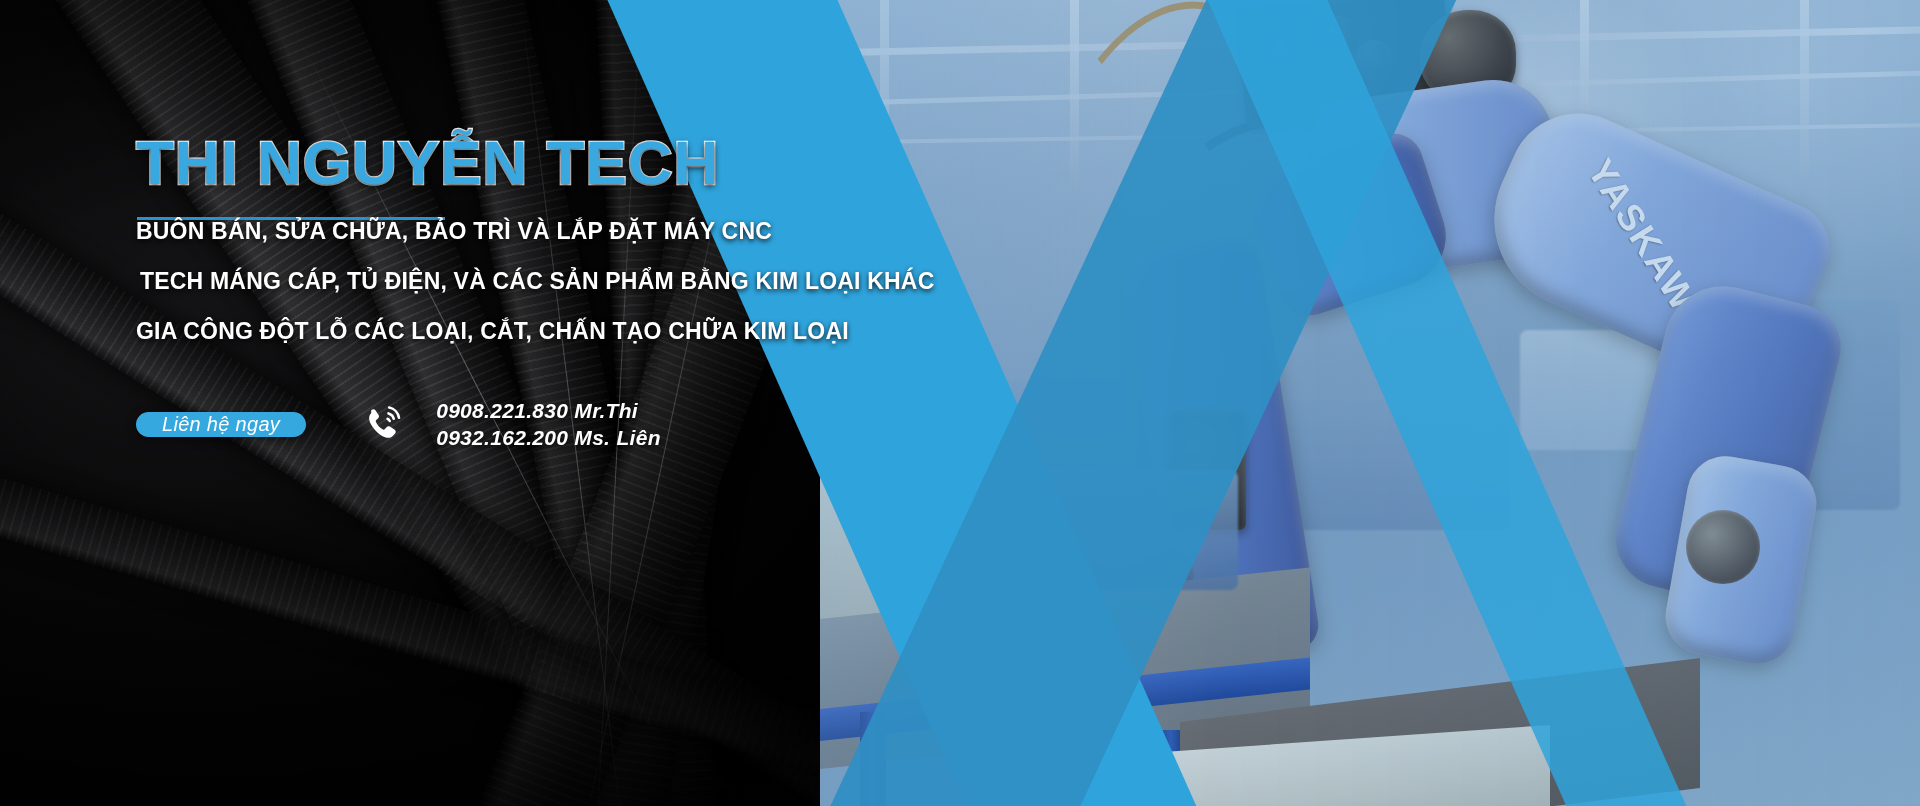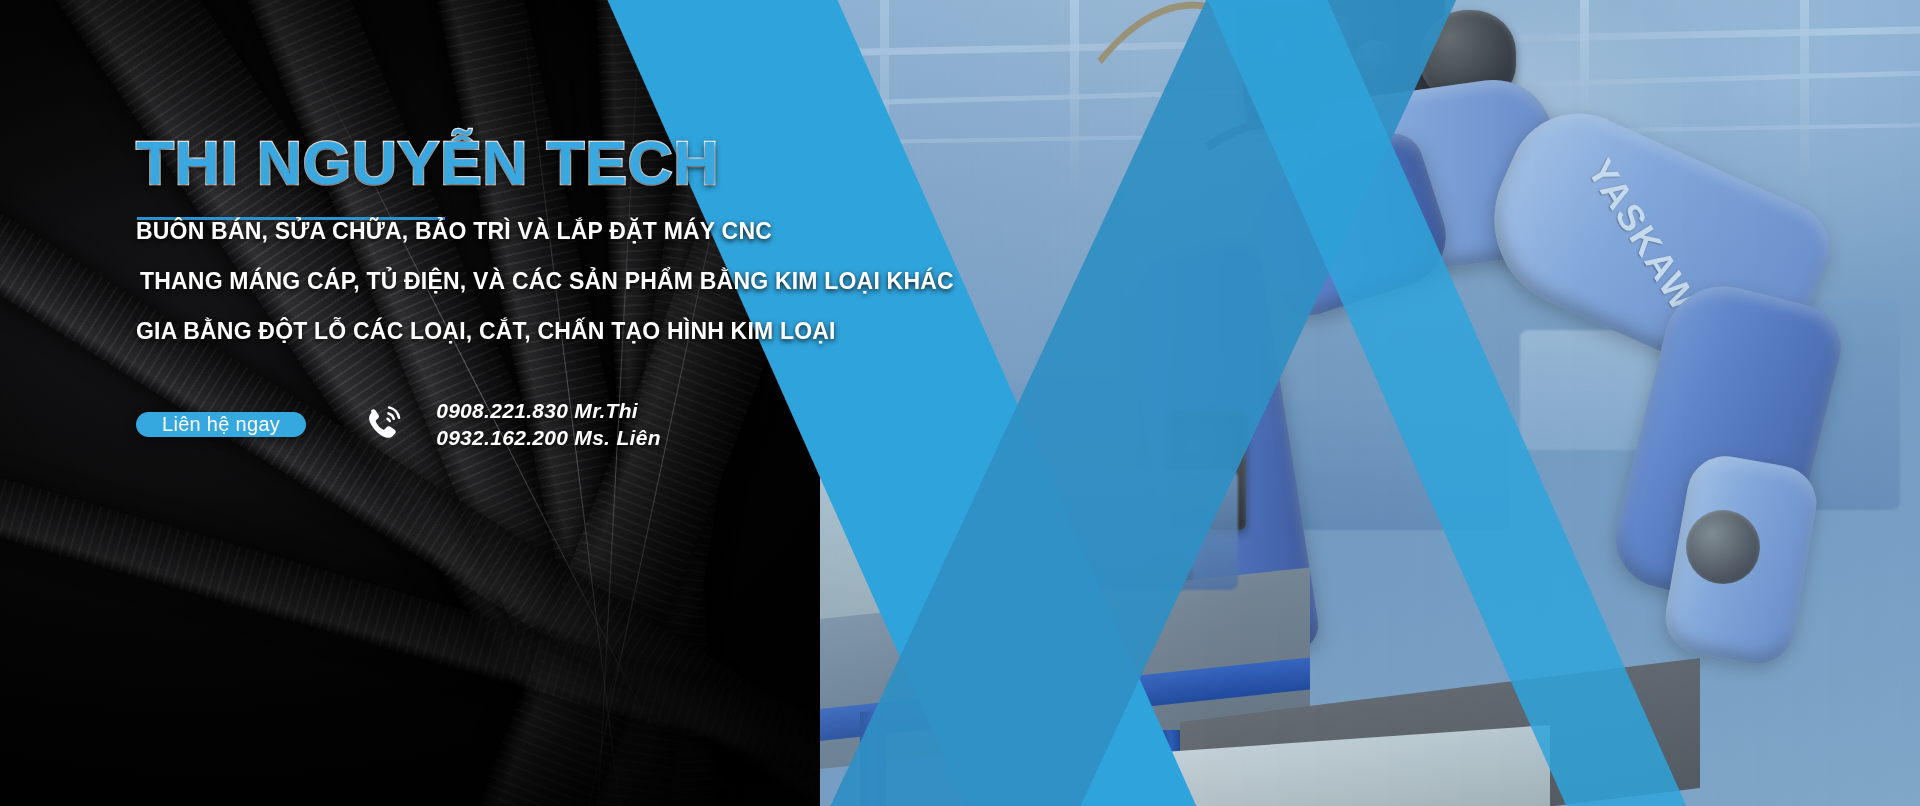--- a/index.html
+++ b/index.html
@@ -211,21 +211,21 @@
   }
   .tag + .tag { margin-top:27px; }
   .tag.t2 { margin-left:4px; }
 
   .cta-row {
     margin-top:55px; display:flex; align-items:center;
   }
   .cta {
     display:inline-flex; align-items:center; justify-content:center;
     background:#35a8e0; color:#ffffff;
-    font-size:20px; font-weight:normal;
+    font-size:20px; font-style:italic; font-weight:normal;
     padding:0 26px; height:25px; border-radius:22px;
     border:none; cursor:pointer;
     letter-spacing:.3px;
     box-shadow:0 2px 10px rgba(0,0,0,.5);
     white-space:nowrap;
   }
   .phone-block {
     display:flex; align-items:center; margin-left:58px;
   }
   .phone-icon { width:38px; height:40px; flex:none; }
@@ -349,22 +349,22 @@
   </div>
 
   <div class="content">
 
     <h1 class="brand">THI NGUYỄN TECH</h1>
 
     <div class="rule"></div>
 
     <div class="taglines">
       <p class="tag t1">BUÔN BÁN, SỬA CHỮA, BẢO TRÌ VÀ LẮP ĐẶT MÁY CNC</p>
-      <p class="tag t2">THANG MÁNG CÁP, TỦ ĐIỆN, VÀ CÁC SẢN PHẨM BẰNG KIM LOẠI KHÁC</p>
-      <p class="tag t3">GIA BẰNG ĐỘT LỖ CÁC LOẠI, CẮT, CHẤN TẠO HÌNH KIM LOẠI</p>
+      <p class="tag t2">TECH MÁNG CÁP, TỦ ĐIỆN, VÀ CÁC SẢN PHẨM BẰNG KIM LOẠI KHÁC</p>
+      <p class="tag t3">GIA CÔNG ĐỘT LỖ CÁC LOẠI, CẮT, CHẤN TẠO CHỮA KIM LOẠI</p>
     </div>
 
     <div class="cta-row">
 
       <button class="cta">Liên hệ ngay</button>
 
       <div class="phone-block">
         <span class="phone-icon">
           <svg viewBox="0 0 38 40" width="38" height="40" aria-hidden="true">
             <path fill="#ffffff" d="M7.2 5.2c1.6-1.6 3.4-1.3 4.4.2l3 4.6c.8 1.2.5 2.4-.6 3.4l-1.7 1.5c-.6.5-.7 1-.4 1.8 1.1 3.1 3.9 6.2 7.1 7.7.8.4 1.4.3 1.9-.3l1.6-1.9c.9-1.1 2.1-1.3 3.3-.6l4.6 2.8c1.6 1 1.9 2.9.4 4.4l-2.1 2.1c-2 2-4.7 2.4-7.6 1.3-5-1.9-10.1-6.3-13.1-11.3C5 16.5 4.4 12.4 6 9.8c.3-.5.7-1 1.2-1.5z"></path>

